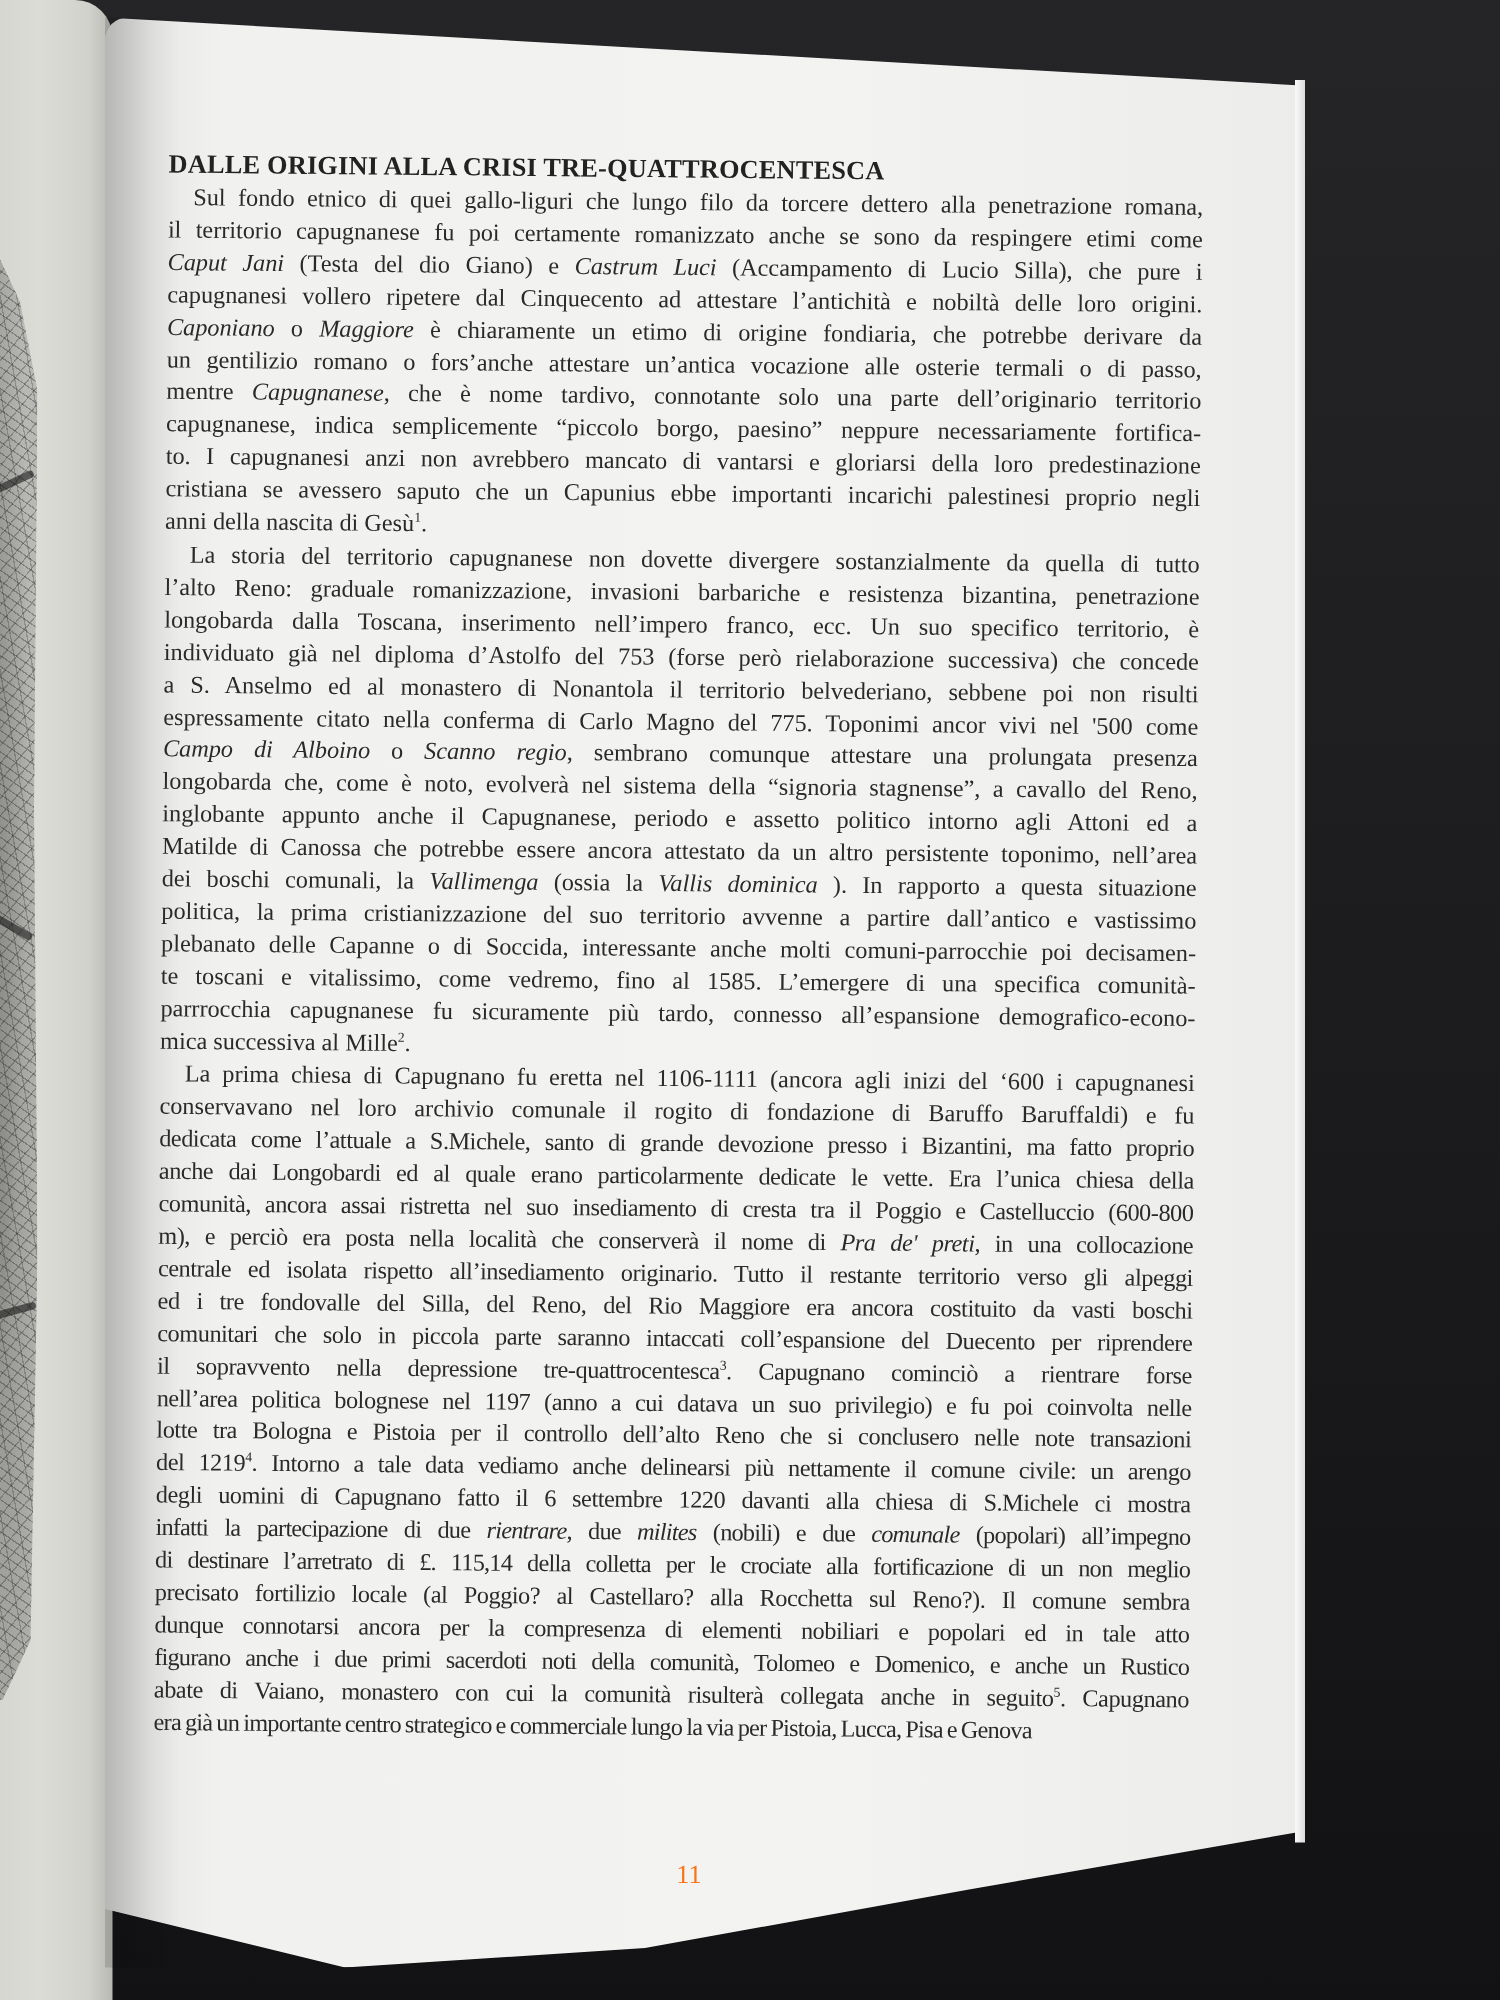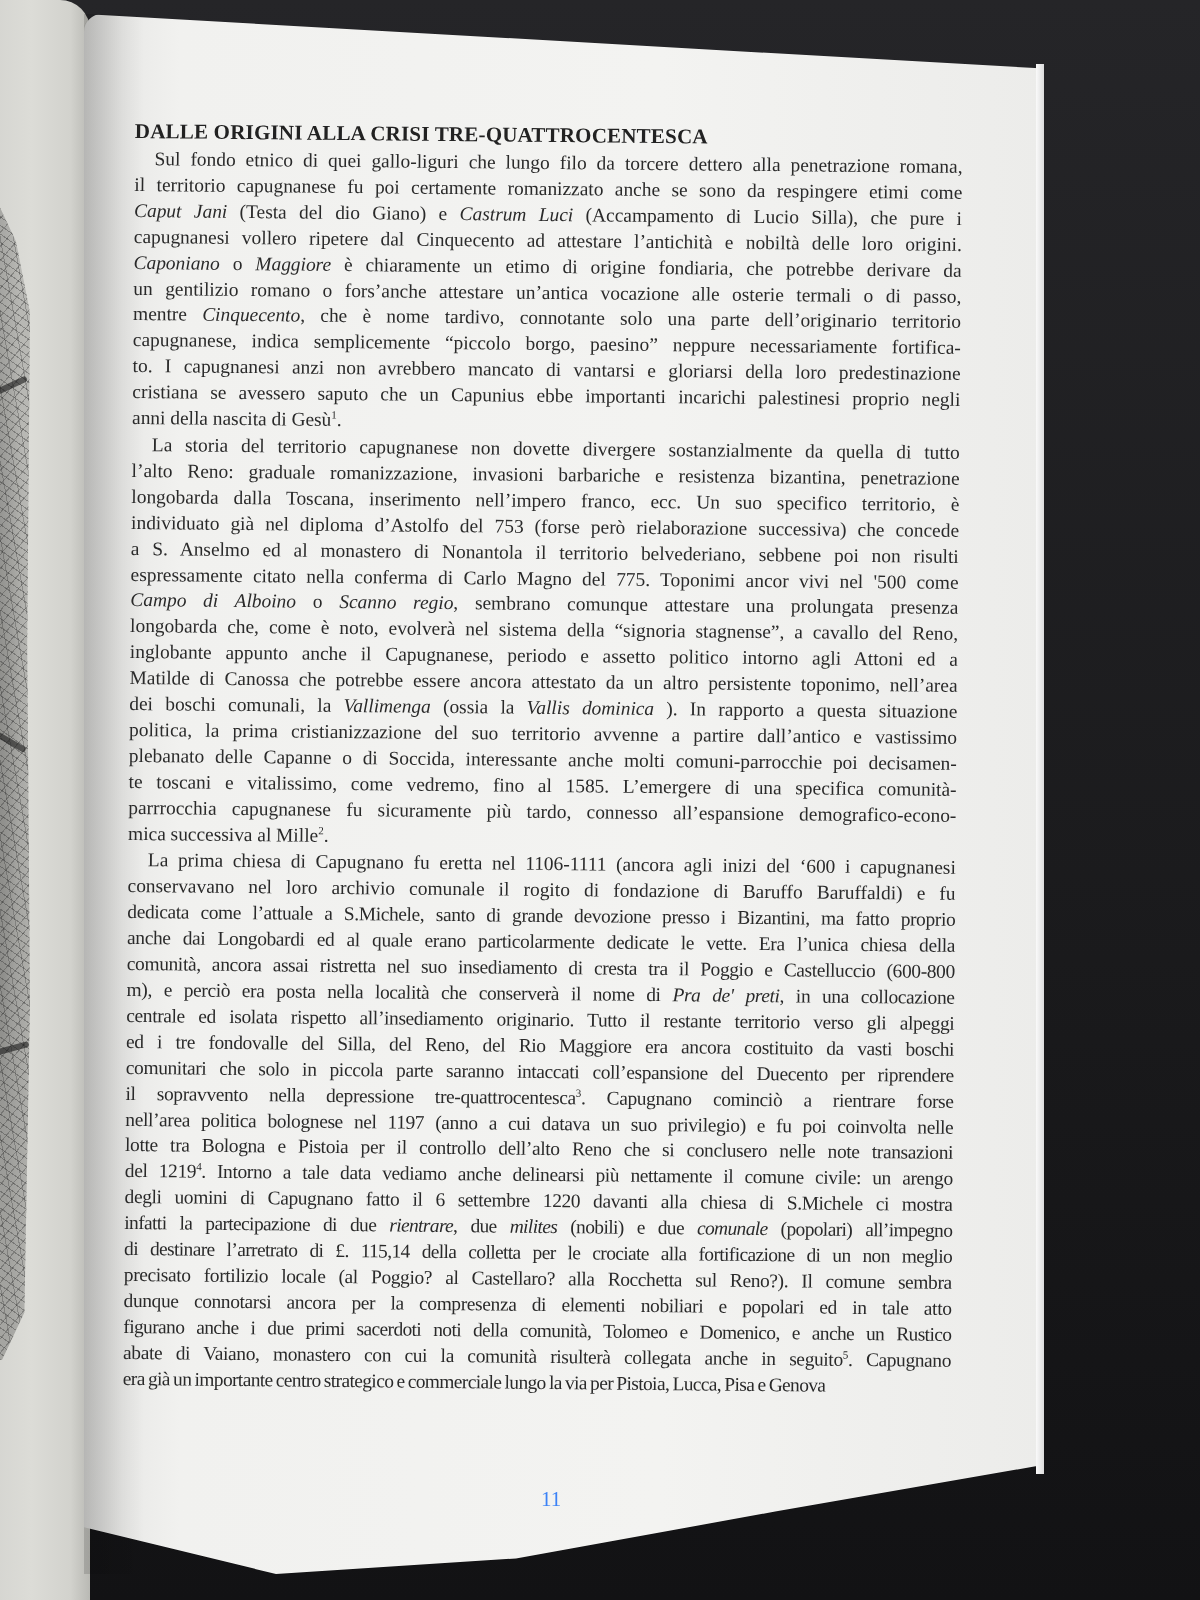--- a/index.html
+++ b/index.html
@@ -127,21 +127,21 @@
     sup {
       font-size: 11px;
       line-height: 0;
       vertical-align: super;
     }
     .page-number {
       position: absolute;
       left: 541px;
       top: 1487px;
       font-size: 21px;
-      color: #3b82f6;
+      color: #f97316;
     }
     .spine-shadow {
       position: absolute;
       left: 84px;
       top: 14px;
       width: 60px;
       height: 1560px;
       background: linear-gradient(90deg, rgba(0,0,0,0.14), rgba(0,0,0,0));
       pointer-events: none;
     }
@@ -166,21 +166,21 @@
 <div class="text-block">
   <h1 class="heading">DALLE ORIGINI ALLA CRISI TRE-QUATTROCENTESCA</h1>
   <div id="paragraphs">
       <div class="paragraph">
         <span class="line first">Sul fondo etnico di quei gallo-liguri che lungo filo da torcere dettero alla penetrazione romana,</span>
         <span class="line">il territorio capugnanese fu poi certamente romanizzato anche se sono da respingere etimi come</span>
         <span class="line"><em>Caput Jani</em>  (Testa del dio Giano) e <em>Castrum Luci</em>  (Accampamento di Lucio Silla), che pure i</span>
         <span class="line">capugnanesi vollero ripetere dal Cinquecento ad attestare l’antichità e nobiltà delle loro origini.</span>
         <span class="line"><em>Caponiano</em>  o <em>Maggiore</em>  è chiaramente un etimo di origine fondiaria, che potrebbe derivare da</span>
         <span class="line">un gentilizio romano o fors’anche attestare un’antica vocazione alle osterie termali o di passo,</span>
-        <span class="line">mentre <em>Cinquecento</em>, che è nome tardivo, connotante solo una parte dell’originario territorio</span>
+        <span class="line">mentre <em>Capugnanese</em>, che è nome tardivo, connotante solo una parte dell’originario territorio</span>
         <span class="line">capugnanese, indica semplicemente “piccolo borgo, paesino” neppure necessariamente fortifica-</span>
         <span class="line">to. I capugnanesi anzi non avrebbero mancato di vantarsi e gloriarsi della loro predestinazione</span>
         <span class="line">cristiana se avessero saputo che un Capunius ebbe importanti incarichi palestinesi proprio negli</span>
         <span class="line last">anni della nascita di Gesù<sup>1</sup>.</span>
       </div>
       <div class="paragraph">
         <span class="line first">La storia del territorio capugnanese non dovette divergere sostanzialmente da quella di tutto</span>
         <span class="line">l’alto Reno: graduale romanizzazione, invasioni barbariche e resistenza bizantina, penetrazione</span>
         <span class="line">longobarda dalla Toscana, inserimento nell’impero franco, ecc. Un suo specifico territorio, è</span>
         <span class="line">individuato già nel diploma d’Astolfo del 753 (forse però rielaborazione successiva) che concede</span>

